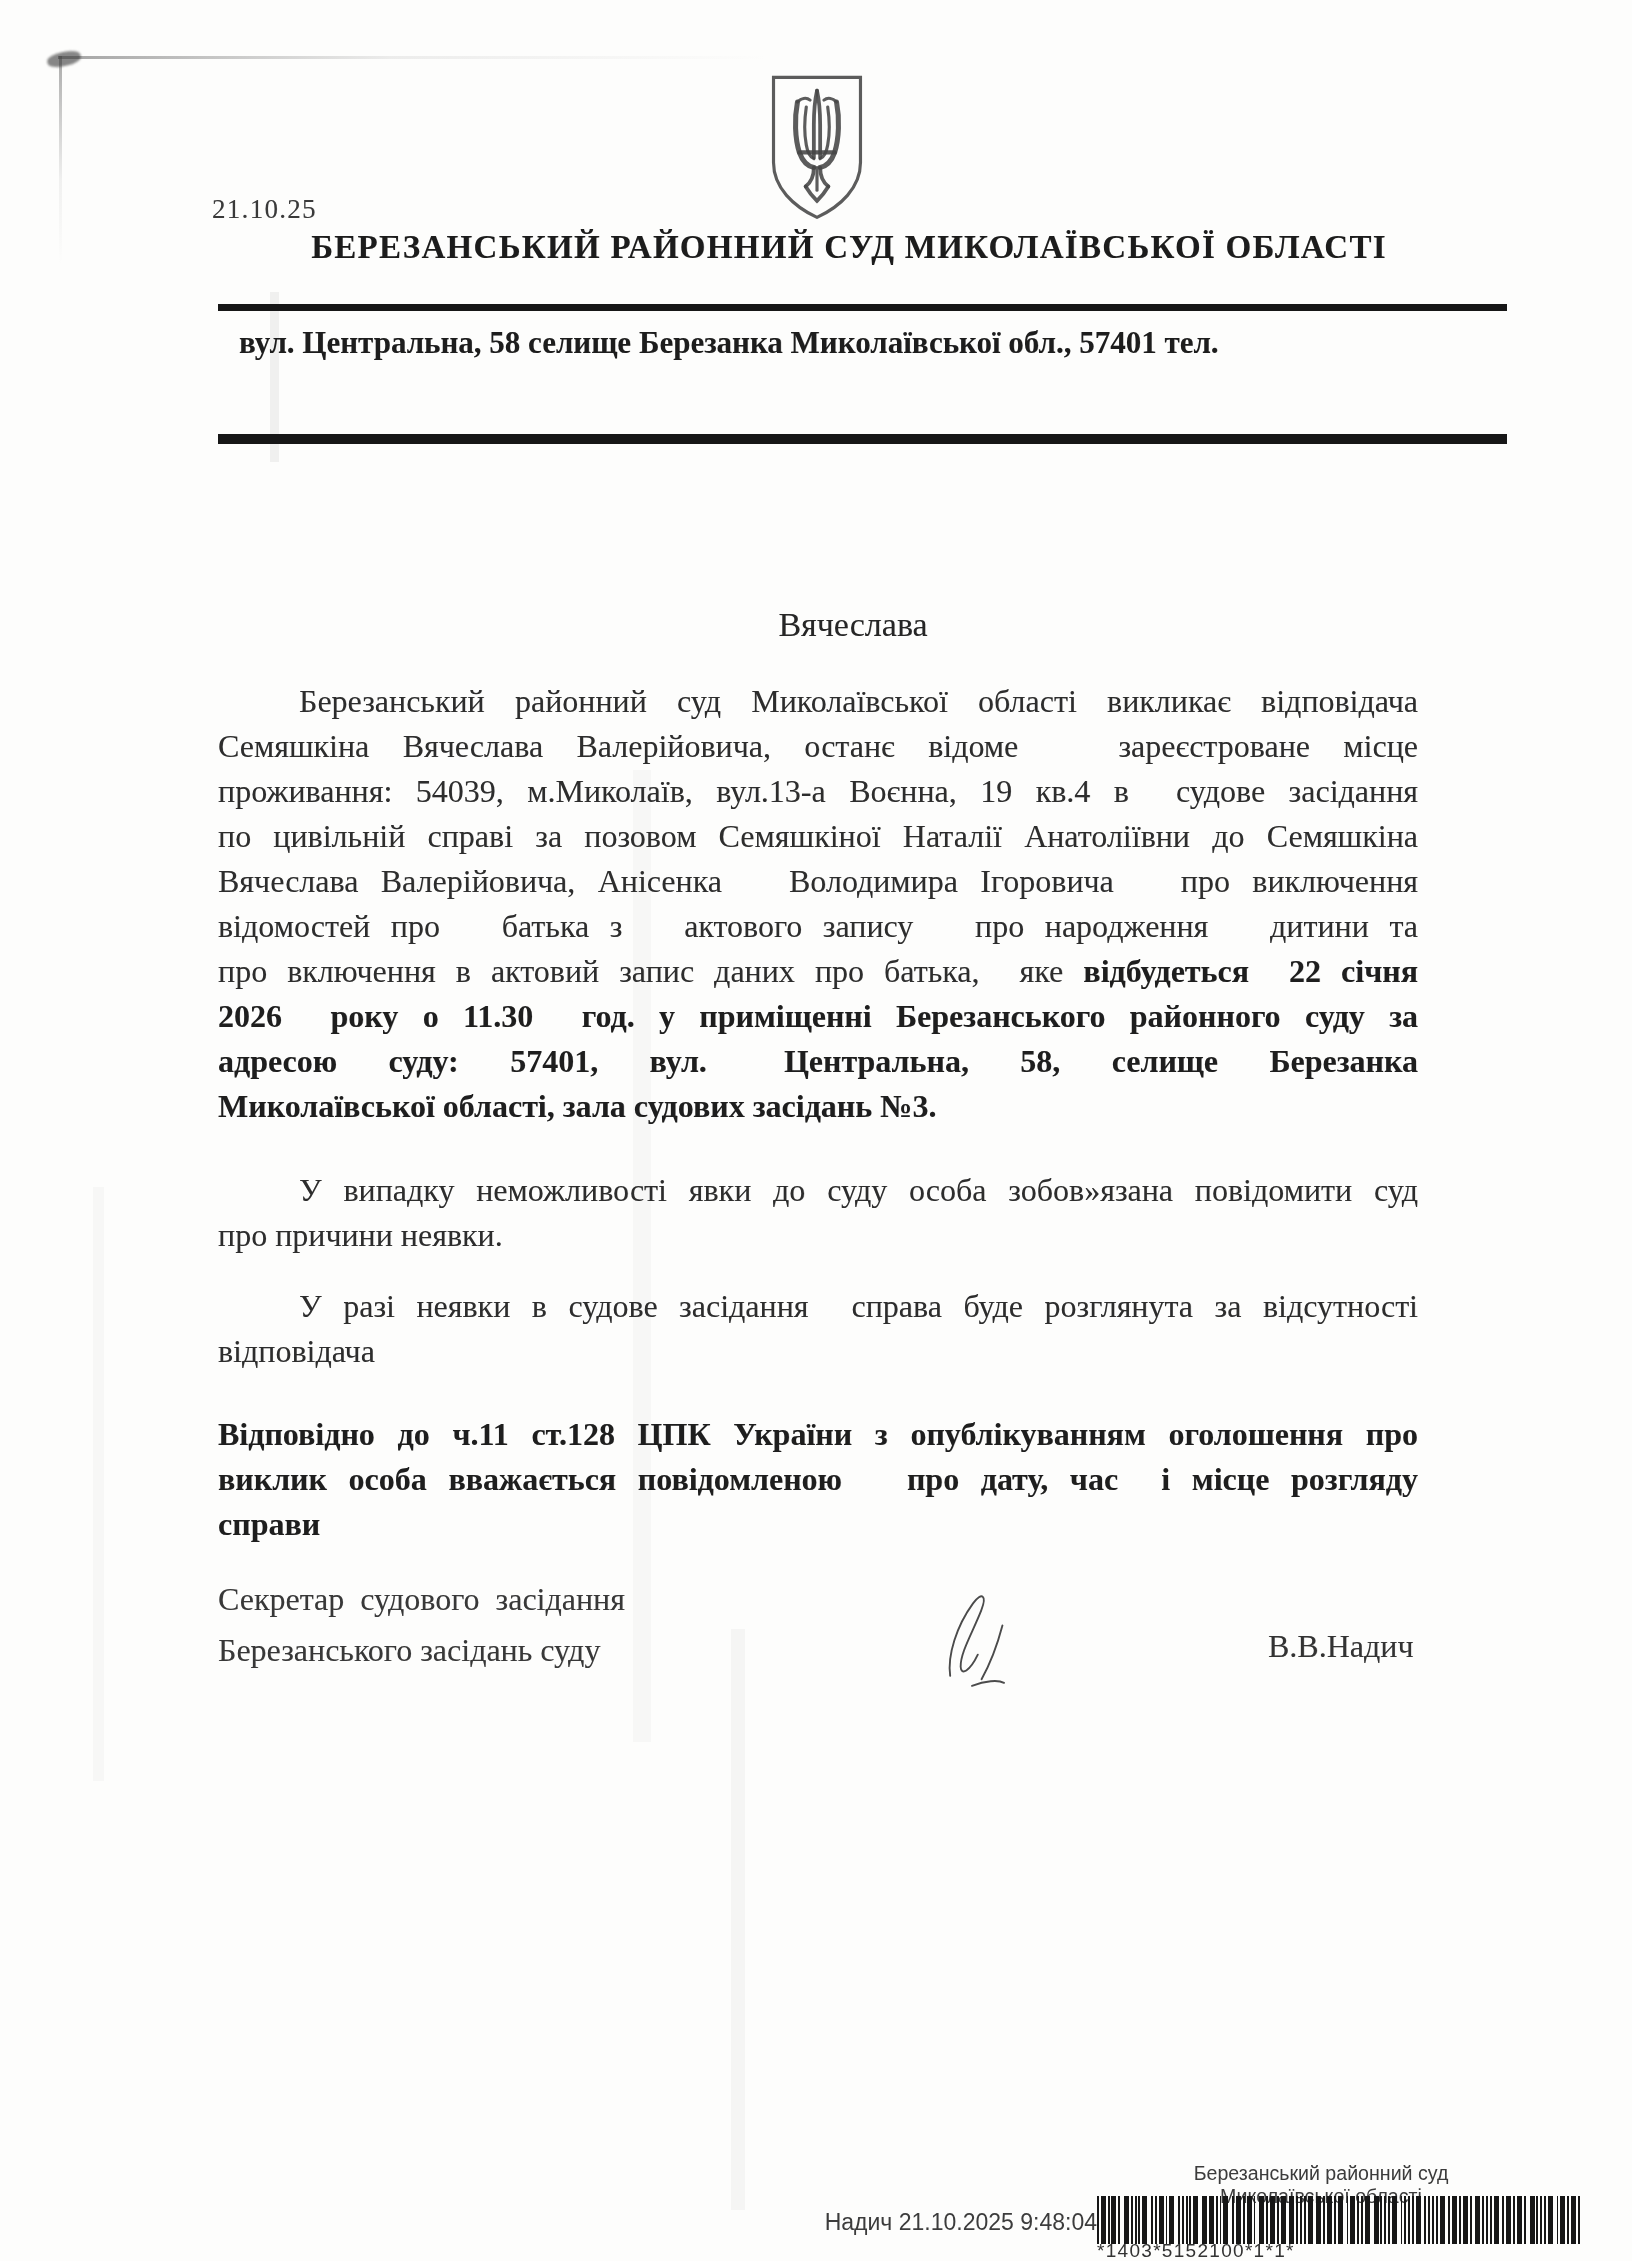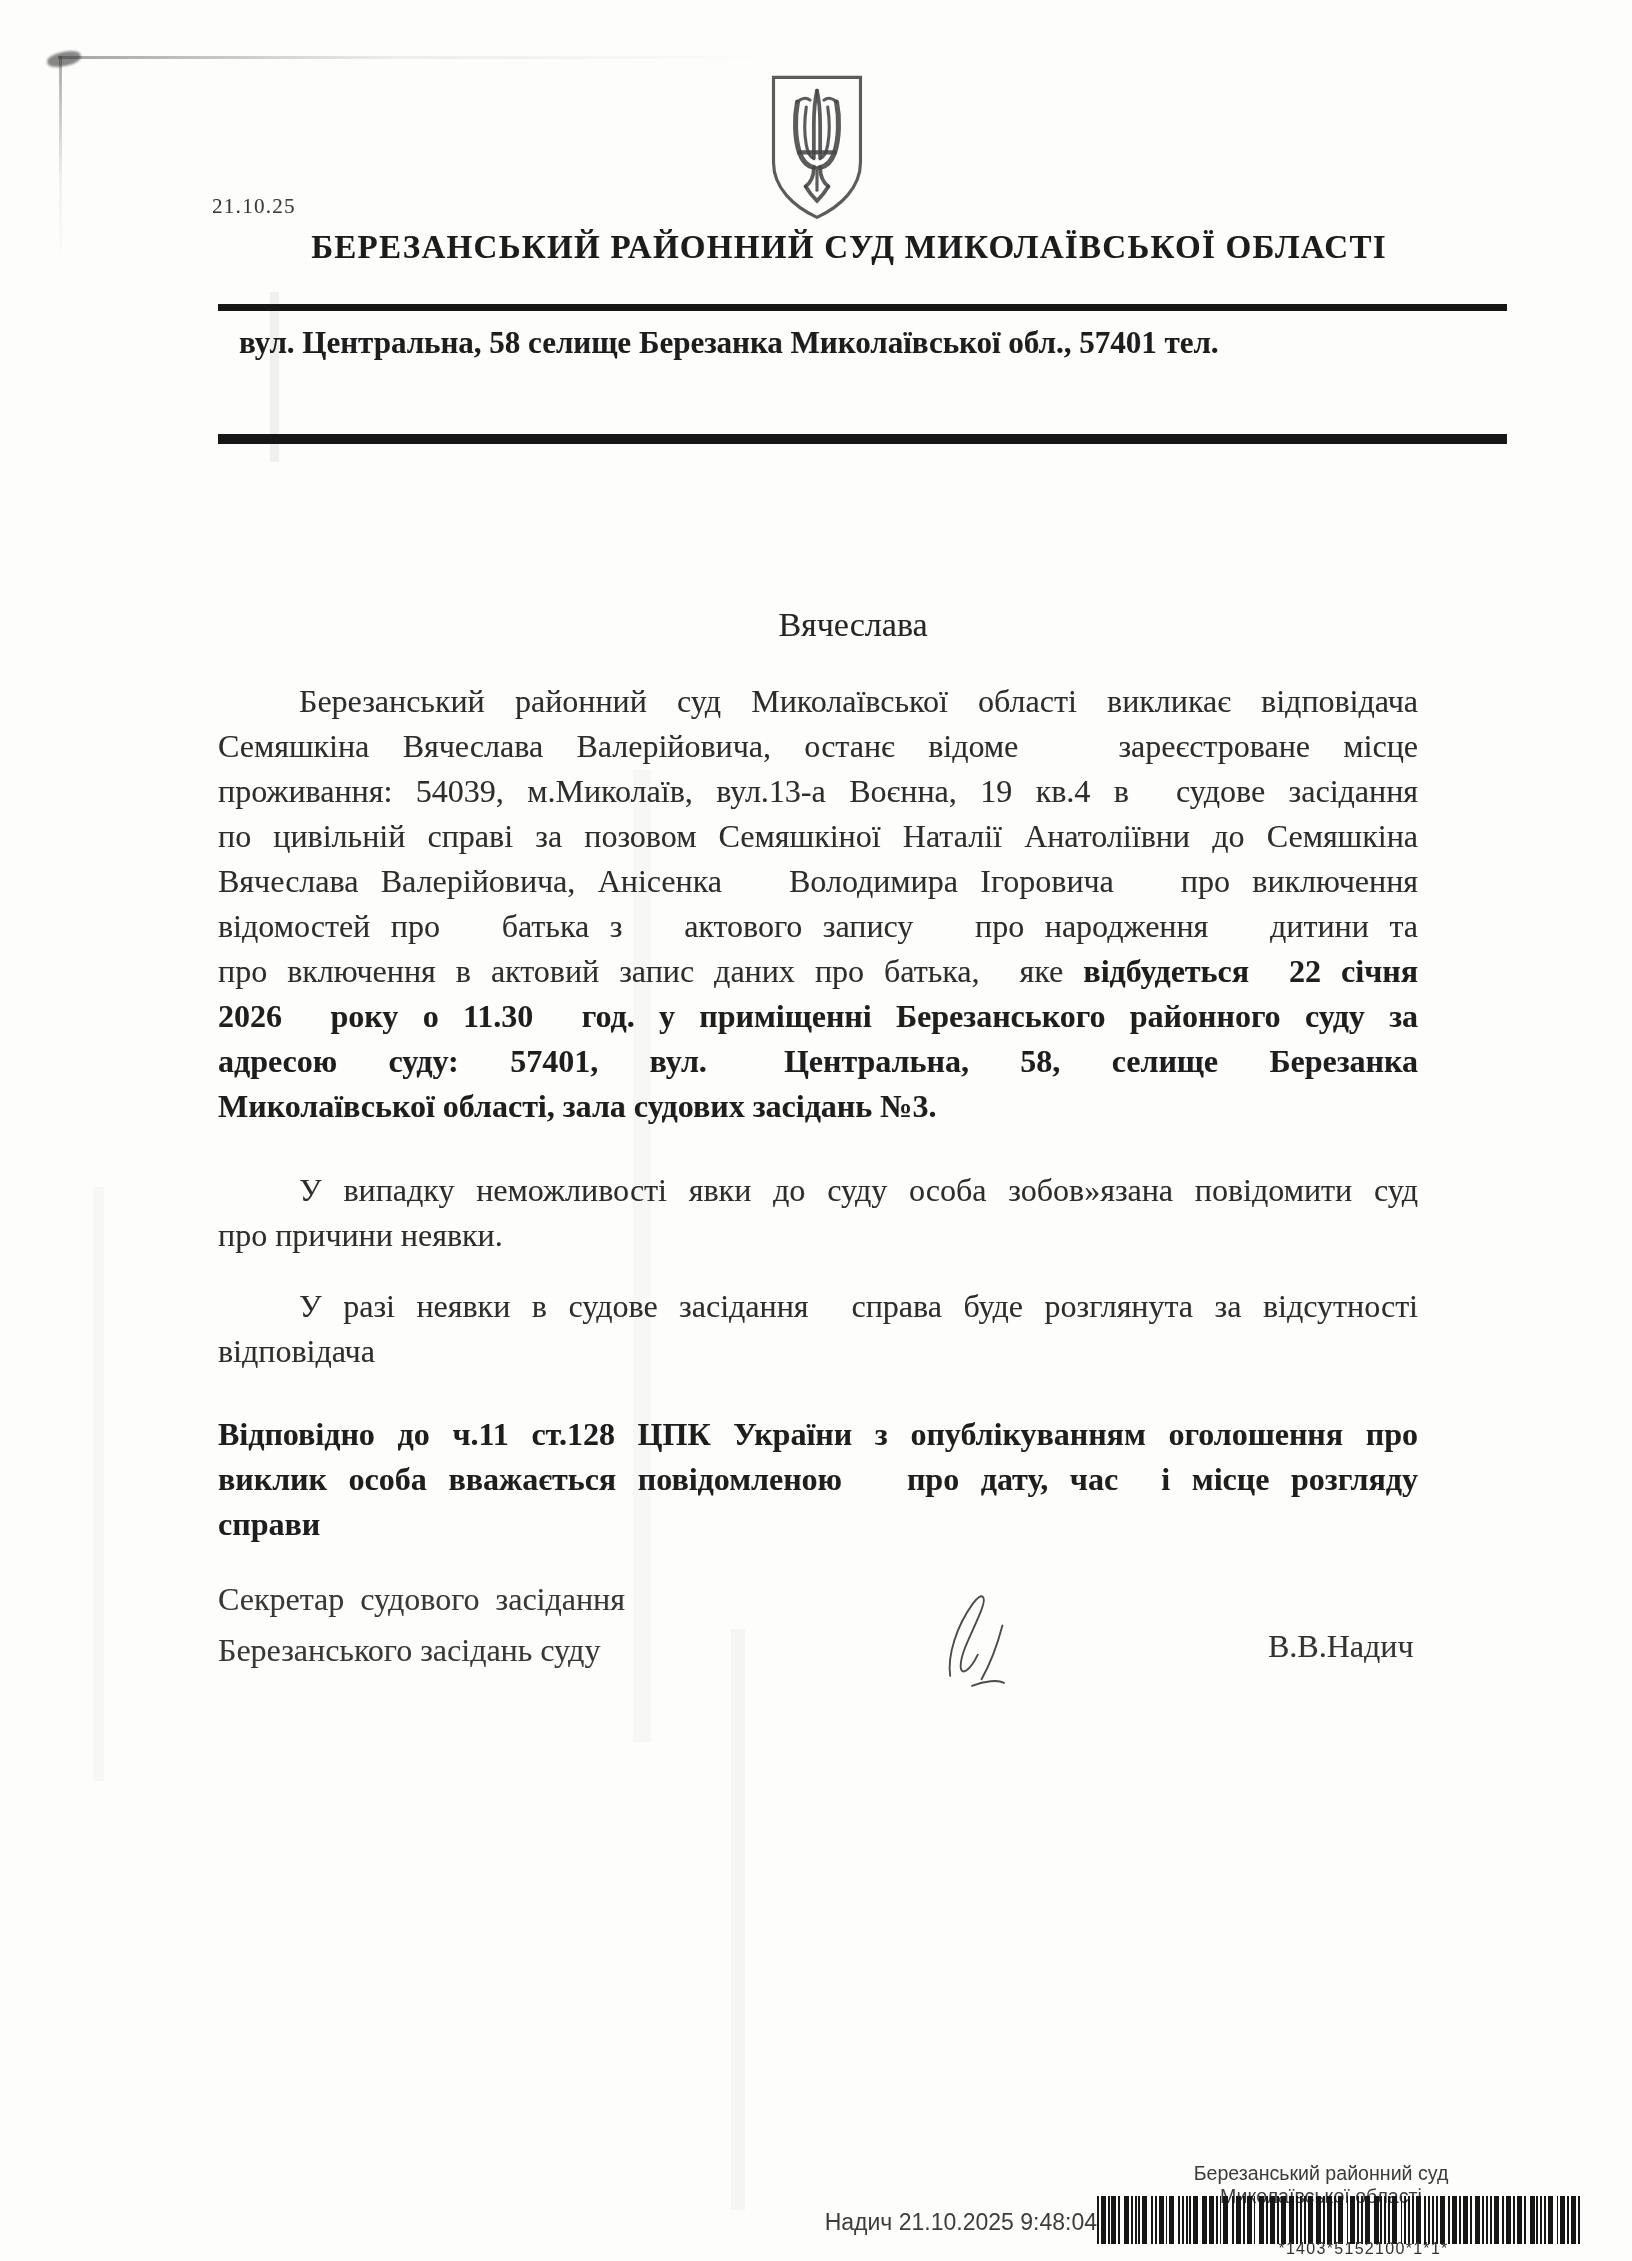--- a/index.html
+++ b/index.html
@@ -14,21 +14,21 @@
   .edge-v{position:absolute;left:59px;top:56px;width:2.5px;height:208px;
     background:linear-gradient(180deg,rgba(90,90,90,.5),rgba(150,150,150,.12) 60%,rgba(160,160,160,0));}
   .nub{position:absolute;left:47px;top:52px;width:34px;height:14px;background:rgba(55,55,55,.6);
     border-radius:45%;transform:rotate(-12deg);filter:blur(1.3px);}
   .streak{position:absolute;pointer-events:none;}
   .s1{left:633px;top:770px;width:17.7px;height:972px;background:rgba(80,80,80,.035);}
   .s2{left:270px;top:292px;width:8.8px;height:170px;background:rgba(0,0,0,.05);}
   .s3{left:93px;top:1187px;width:11.4px;height:594px;background:rgba(0,0,0,.025);}
   .s4{left:731px;top:1629px;width:14px;height:581px;background:rgba(0,0,0,.03);}
 
-  .scan-date{position:absolute;left:212px;top:194px;font-size:21px;color:#3a3a3a;letter-spacing:1.3px;}
+  .scan-date{position:absolute;left:212px;top:194px;font-size:27px;color:#3a3a3a;letter-spacing:1.3px;}
   .emblem{position:absolute;left:769px;top:73px;width:96px;height:150px;}
   .court-name{position:absolute;left:186px;top:229px;width:1326px;text-align:center;
     font-weight:bold;font-size:33px;letter-spacing:1.3px;color:#1c1c1c;}
   .rule{position:absolute;left:218px;width:1289px;background:#171717;}
   .rule-top{top:304px;height:7px;}
   .rule-bot{top:434px;height:9.5px;}
   .address{position:absolute;left:239px;top:320px;width:1269px;font-weight:bold;
     font-size:31px;line-height:45px;color:#1d1d1d;}
   .docline{position:absolute;left:242px;top:534px;font-size:32px;color:#262626;}
   .docline .num{margin-left:26.5px;}
@@ -45,22 +45,22 @@
   .sig-name{position:absolute;left:1268px;top:1628px;font-size:32px;color:#333;}
   .sig-mark{position:absolute;left:930px;top:1584px;width:101px;height:114px;transform:rotate(6deg);}
 
   .stamp{position:absolute;left:1097px;top:2162px;width:448px;text-align:center;
     font-family:"Liberation Sans","DejaVu Sans",sans-serif;font-size:19.6px;line-height:23px;
     color:#3c3c3c;text-shadow:none;}
   .timestamp{position:absolute;left:815px;top:2209px;width:282px;text-align:right;
     font-family:"Liberation Sans","DejaVu Sans",sans-serif;font-size:23px;color:#3c3c3c;text-shadow:none;}
   .barcode{position:absolute;left:1097px;top:2196px;width:533px;height:48px;display:flex;align-items:stretch;}
   .barcode i{display:block;height:100%;background:#161616;flex:0 0 auto;}
-  .bc-caption{position:absolute;left:1097px;top:2240px;width:533px;text-align:center;
-    font-family:"Liberation Sans","DejaVu Sans",sans-serif;font-size:16px;letter-spacing:1.3px;
+  .bc-caption{position:absolute;left:1097px;top:2240px;width:533px;
+    font-family:"Liberation Sans","DejaVu Sans",sans-serif;font-size:19px;letter-spacing:1.3px;
     color:#333;text-shadow:none;}
 </style>
 </head>
 <body>
 
 <div class="page">
 
   <div class="edge-h"></div>
   <div class="edge-v"></div>
   <div class="nub"></div>

